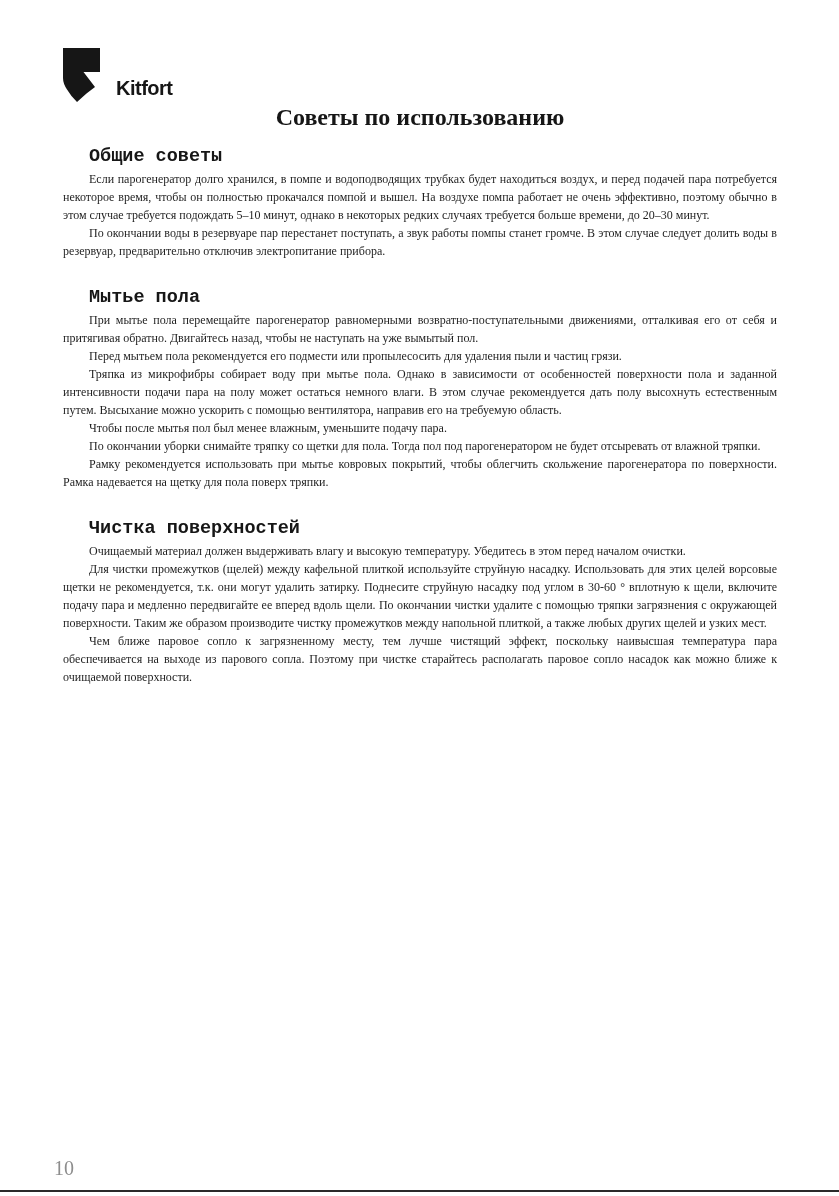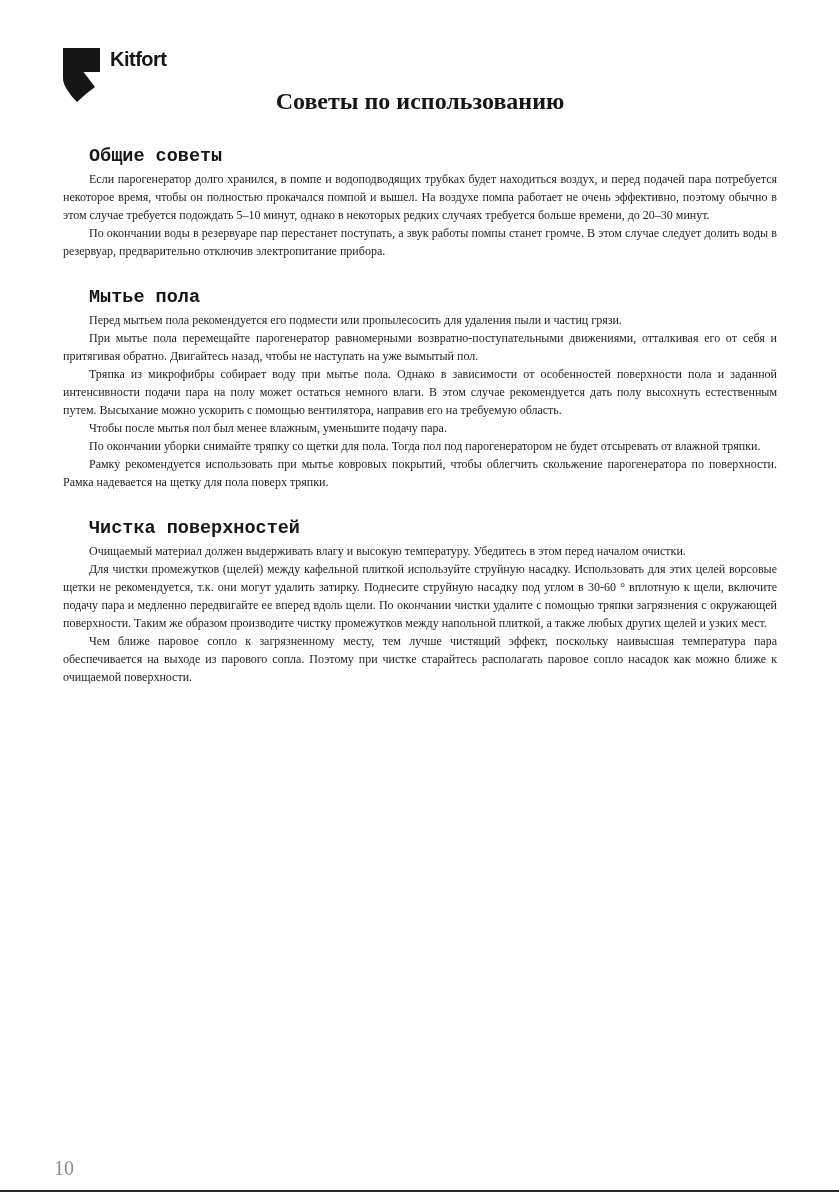--- a/index.html
+++ b/index.html
@@ -17,40 +17,41 @@
     left: 63px;
     top: 46px;
     width: 714px;
   }
   .header { position: relative; height: 100px; }
   .logo {
     position: absolute;
     left: 0;
     top: 2px;
     display: flex;
-    gap: 9px;
+    align-items: flex-end;
+    gap: 15px;
   }
   .logo svg { width: 38px; height: 55px; display: block; }
   .brand-name {
     font-family: "Liberation Sans", sans-serif;
     font-weight: bold;
     font-size: 20px;
     letter-spacing: -0.5px;
     color: #161616;
     padding-bottom: 3px;
   }
   .doc-title {
     position: absolute;
     left: 0;
     right: 0;
     top: 42px;
     text-align: center;
     font-weight: bold;
     font-size: 24px;
-    margin: 0;
+    margin: 16px;
     color: #161616;
   }
   .section h2 {
     font-size: 18.5px;
     font-weight: bold;
     margin: 0 0 3px 0;
     padding-left: 26px;
     color: #161616;
     font-family: Liberation Mono, monospace;
   }
@@ -100,22 +101,22 @@
     </div>
 
     <div class="section">
       <h2>Общие советы</h2>
       <p>Если парогенератор долго хранился, в помпе и водоподводящих трубках будет находиться воздух, и перед подачей пара потребуется некоторое время, чтобы он полностью прокачался помпой и вышел. На воздухе помпа работает не очень эффективно, поэтому обычно в этом случае требуется подождать 5–10 минут, однако в некоторых редких случаях требуется больше времени, до 20–30 минут.</p>
       <p>По окончании воды в резервуаре пар перестанет поступать, а звук работы помпы станет громче. В этом случае следует долить воды в резервуар, предварительно отключив электропитание прибора.</p>
     </div>
 
     <div class="section">
       <h2>Мытье пола</h2>
+      <p>При мытье пола перемещайте парогенератор равномерными возвратно-поступательными движениями, отталкивая его от себя и притягивая обратно. Двигайтесь назад, чтобы не наступать на уже вымытый пол.</p>
       <p>Перед мытьем пола рекомендуется его подмести или пропылесосить для удаления пыли и частиц грязи.</p>
-      <p>При мытье пола перемещайте парогенератор равномерными возвратно-поступательными движениями, отталкивая его от себя и притягивая обратно. Двигайтесь назад, чтобы не наступать на уже вымытый пол.</p>
       <p>Тряпка из микрофибры собирает воду при мытье пола. Однако в зависимости от особенностей поверхности пола и заданной интенсивности подачи пара на полу может остаться немного влаги. В этом случае рекомендуется дать полу высохнуть естественным путем. Высыхание можно ускорить с помощью вентилятора, направив его на требуемую область.</p>
       <p>Чтобы после мытья пол был менее влажным, уменьшите подачу пара.</p>
       <p>По окончании уборки снимайте тряпку со щетки для пола. Тогда пол под парогенератором не будет отсыревать от влажной тряпки.</p>
       <p>Рамку рекомендуется использовать при мытье ковровых покрытий, чтобы облегчить скольжение парогенератора по поверхности. Рамка надевается на щетку для пола поверх тряпки.</p>
     </div>
 
     <div class="section">
       <h2>Чистка поверхностей</h2>
       <p>Очищаемый материал должен выдерживать влагу и высокую температуру. Убедитесь в этом перед началом очистки.</p>
       <p>Для чистки промежутков (щелей) между кафельной плиткой используйте струйную насадку. Использовать для этих целей ворсовые щетки не рекомендуется, т.к. они могут удалить затирку. Поднесите струйную насадку под углом в 30-60 ° вплотную к щели, включите подачу пара и медленно передвигайте ее вперед вдоль щели. По окончании чистки удалите с помощью тряпки загрязнения с окружающей поверхности. Таким же образом производите чистку промежутков между напольной плиткой, а также любых других щелей и узких мест.</p>

